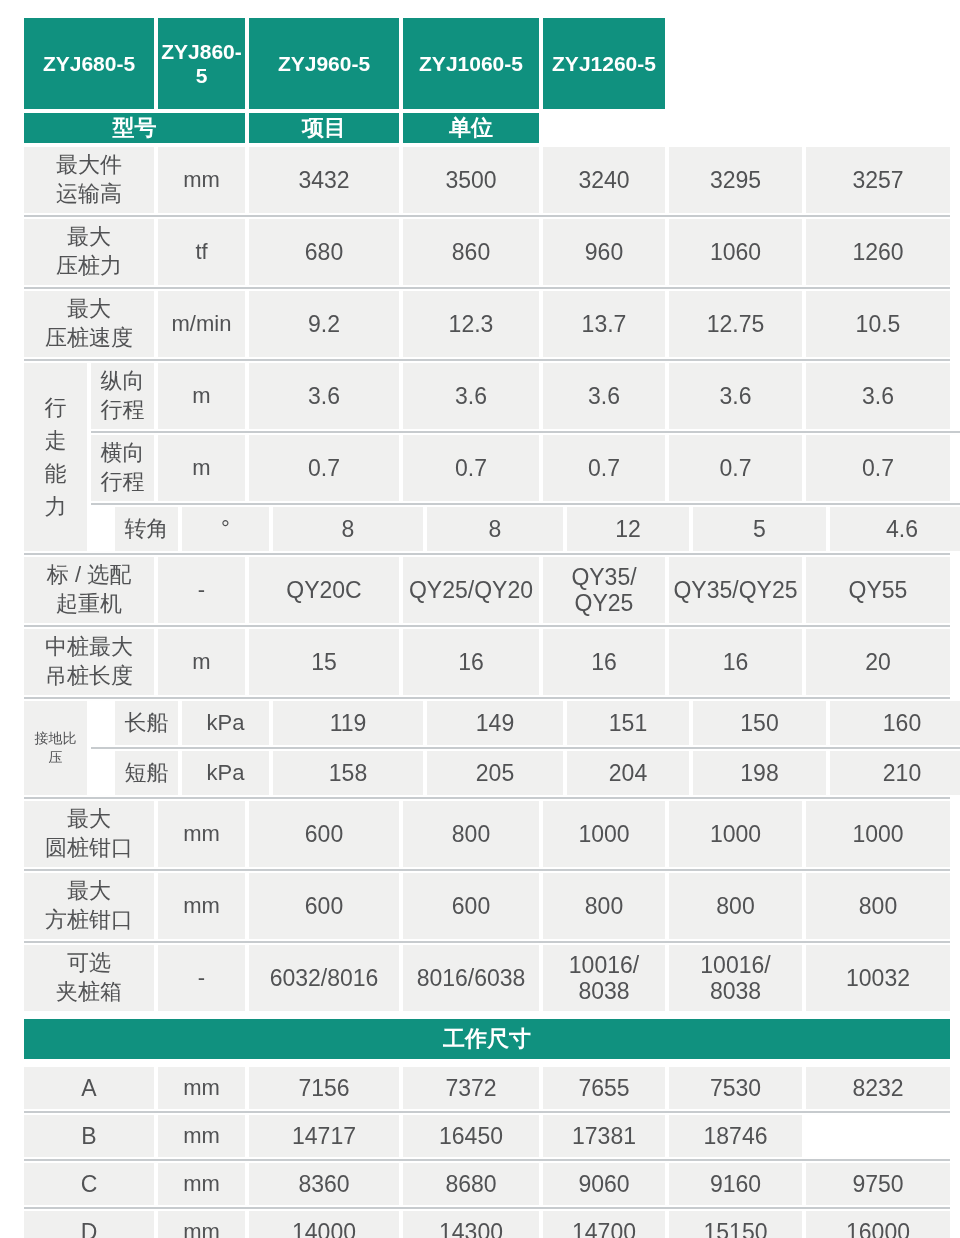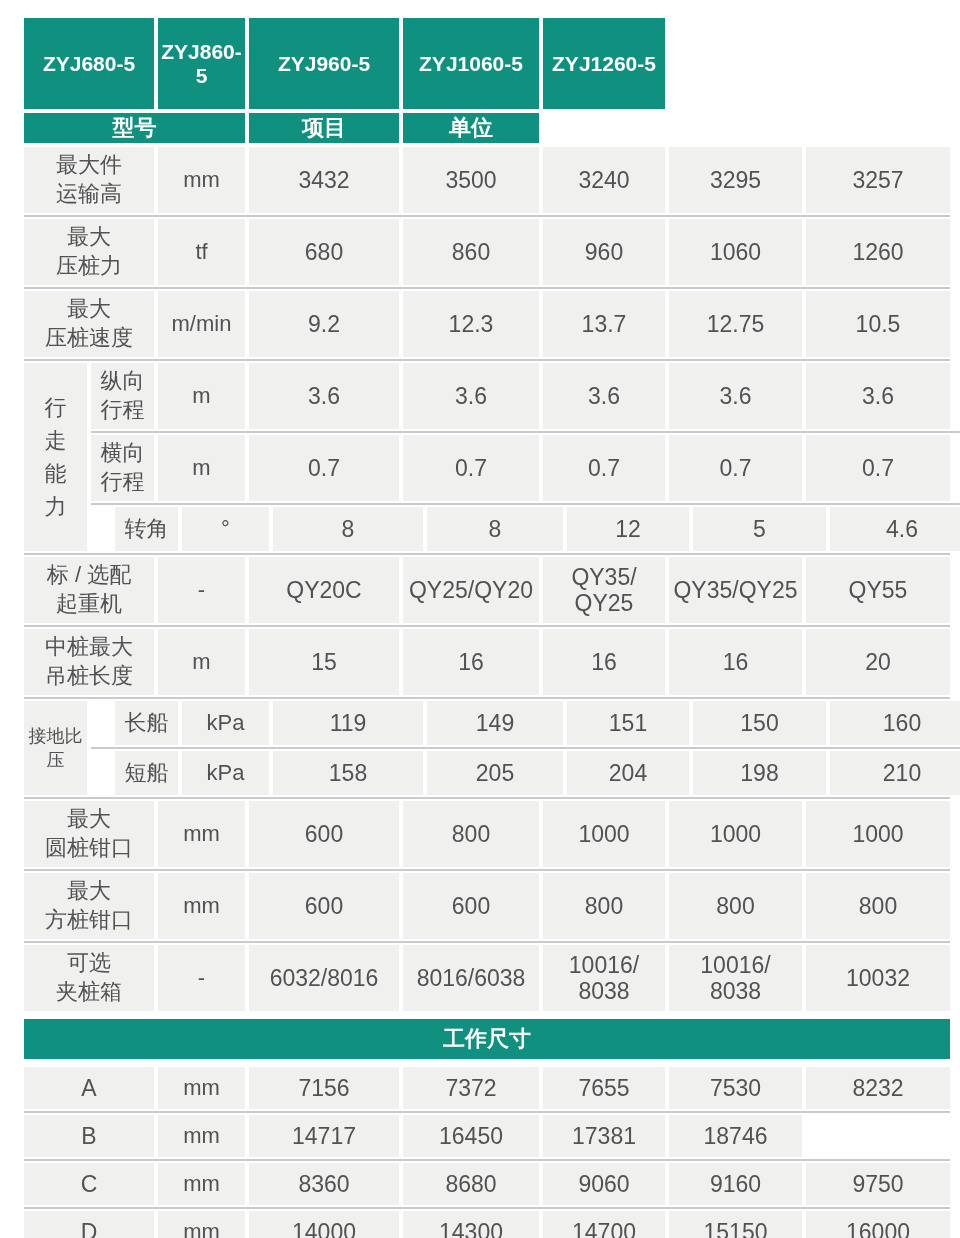--- a/index.html
+++ b/index.html
@@ -49,21 +49,21 @@
   .h-tall{min-height:66px;}
   .h-short{min-height:44px;padding-left:24px;}
   .h-dim{min-height:42px;}
   .divider{height:2px;background:var(--divider);margin:2px 0;}
   .group{display:grid;grid-template-columns:63px 1fr;column-gap:4px;}
   .group-label{
     font-size:22px;
     line-height:1.5;
     padding:8px 18px;
   }
-  .group-label-wide{font-size:18px;line-height:1.35;padding:0 4px;}
+  .group-label-wide{font-size:14px;line-height:1.35;padding:0 4px;}
   .section-bar{
     min-height:40px;
     margin:8px 0;
   }
   .mt4{margin-top:4px;}
 </style>
 </head>
 <body>
 
 <div class="table">

